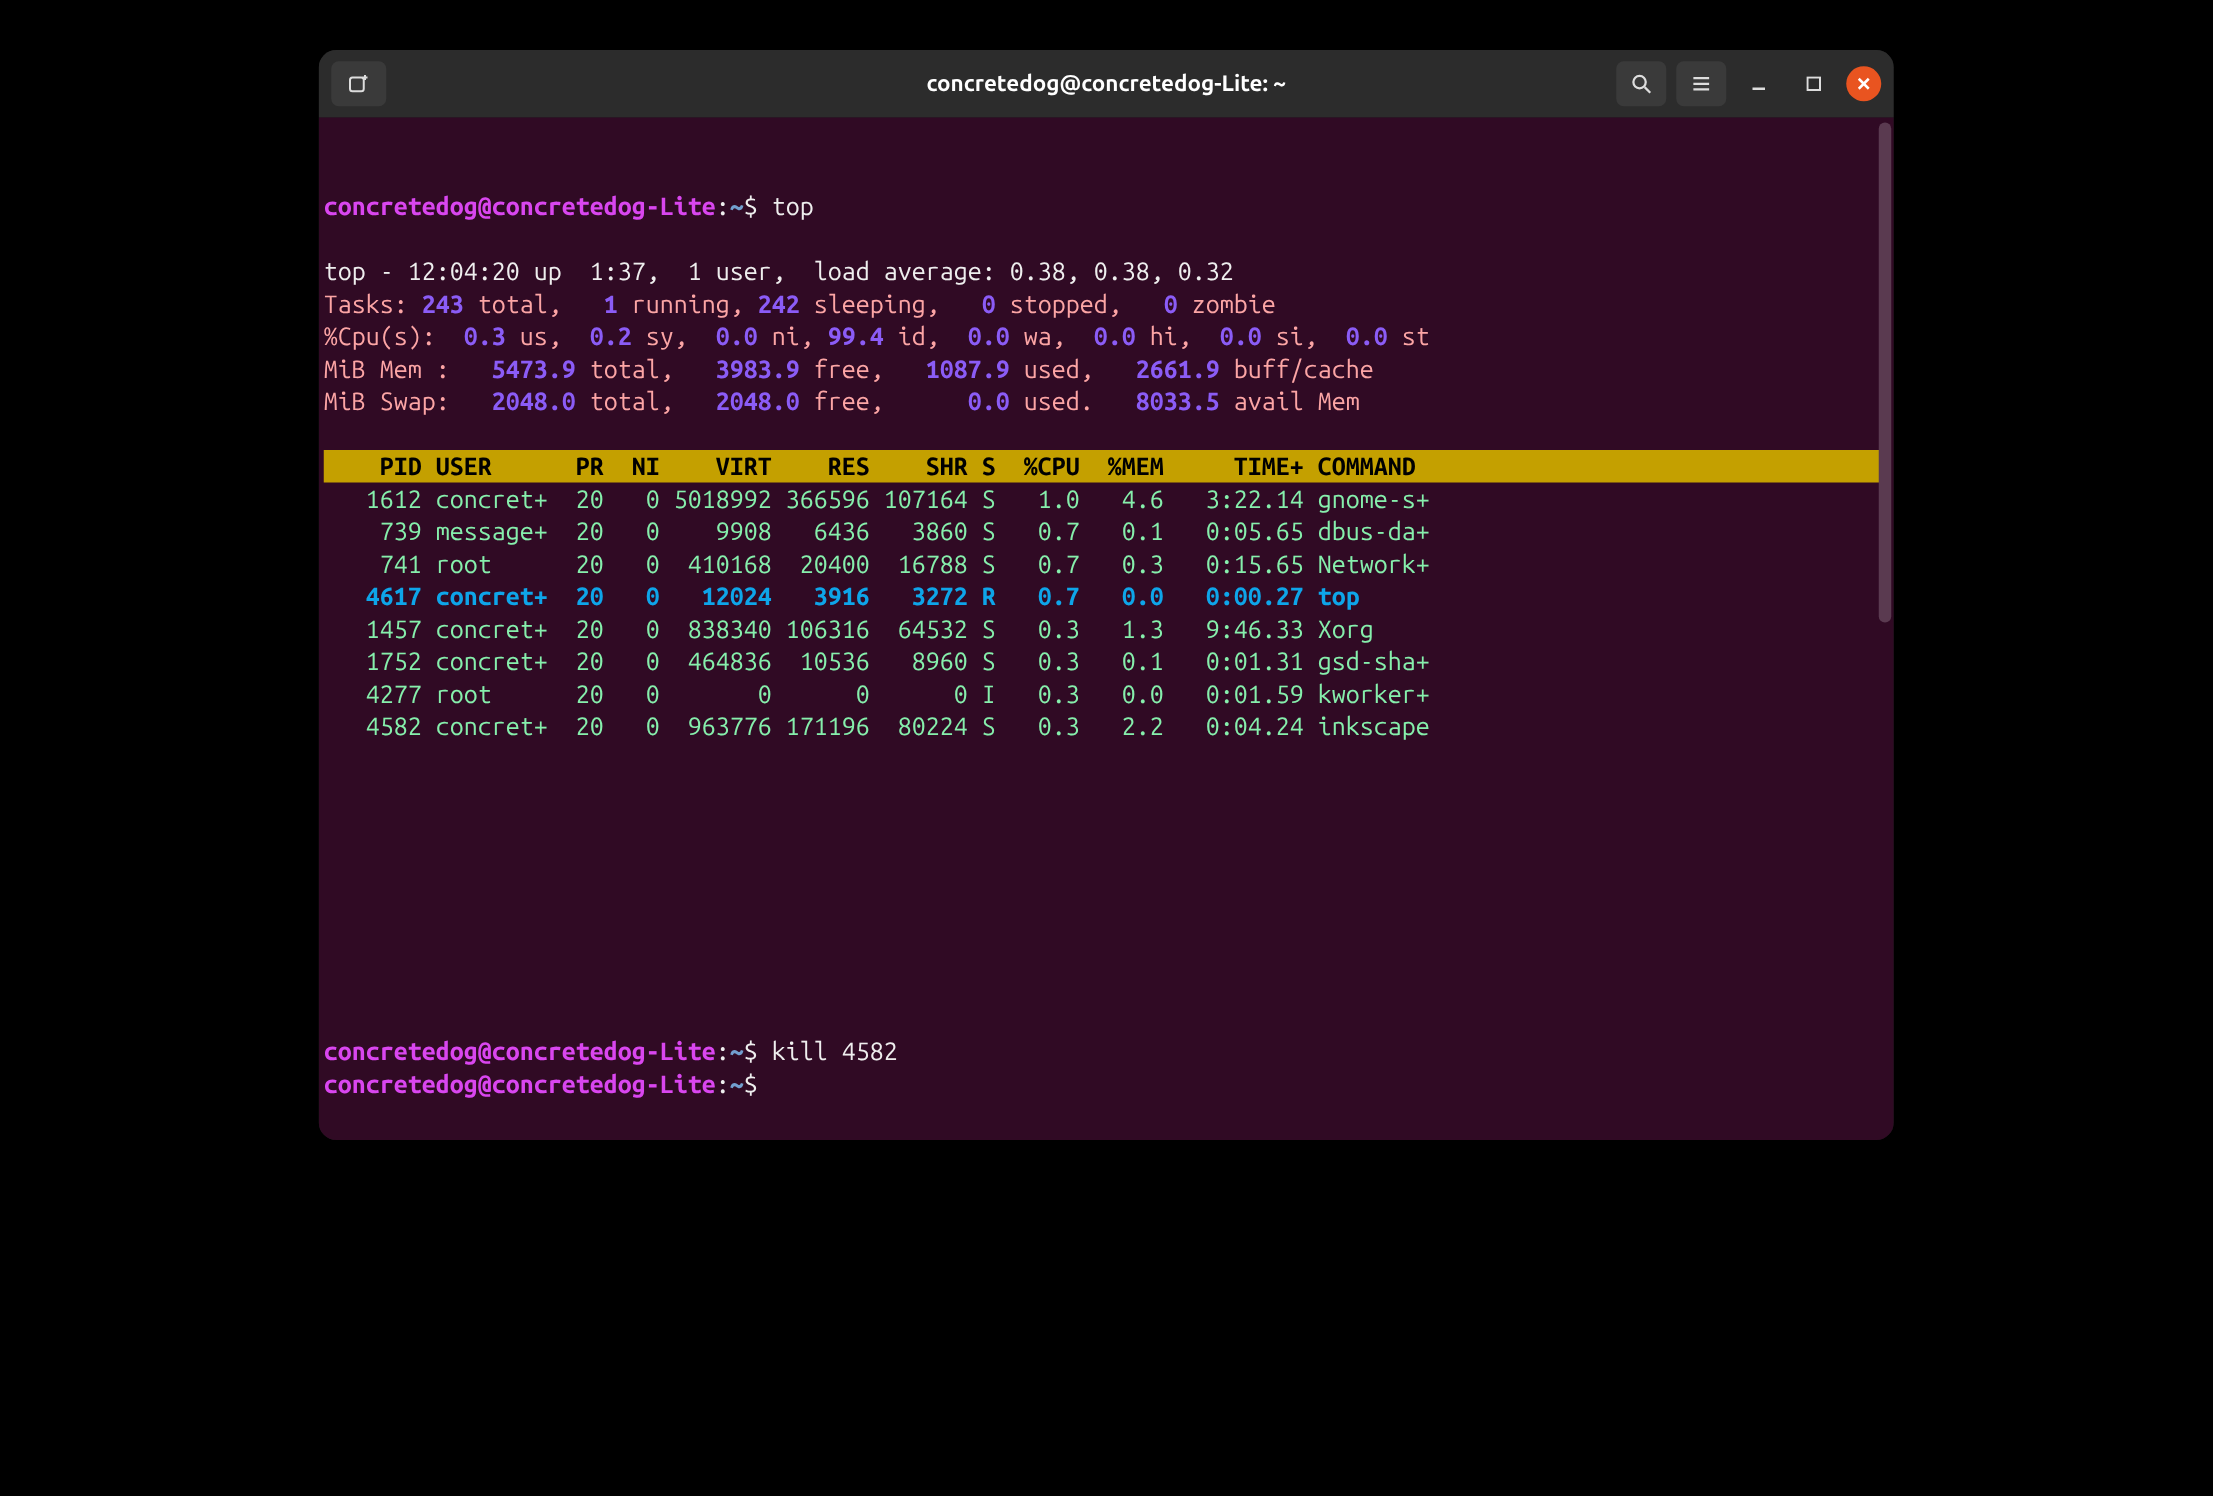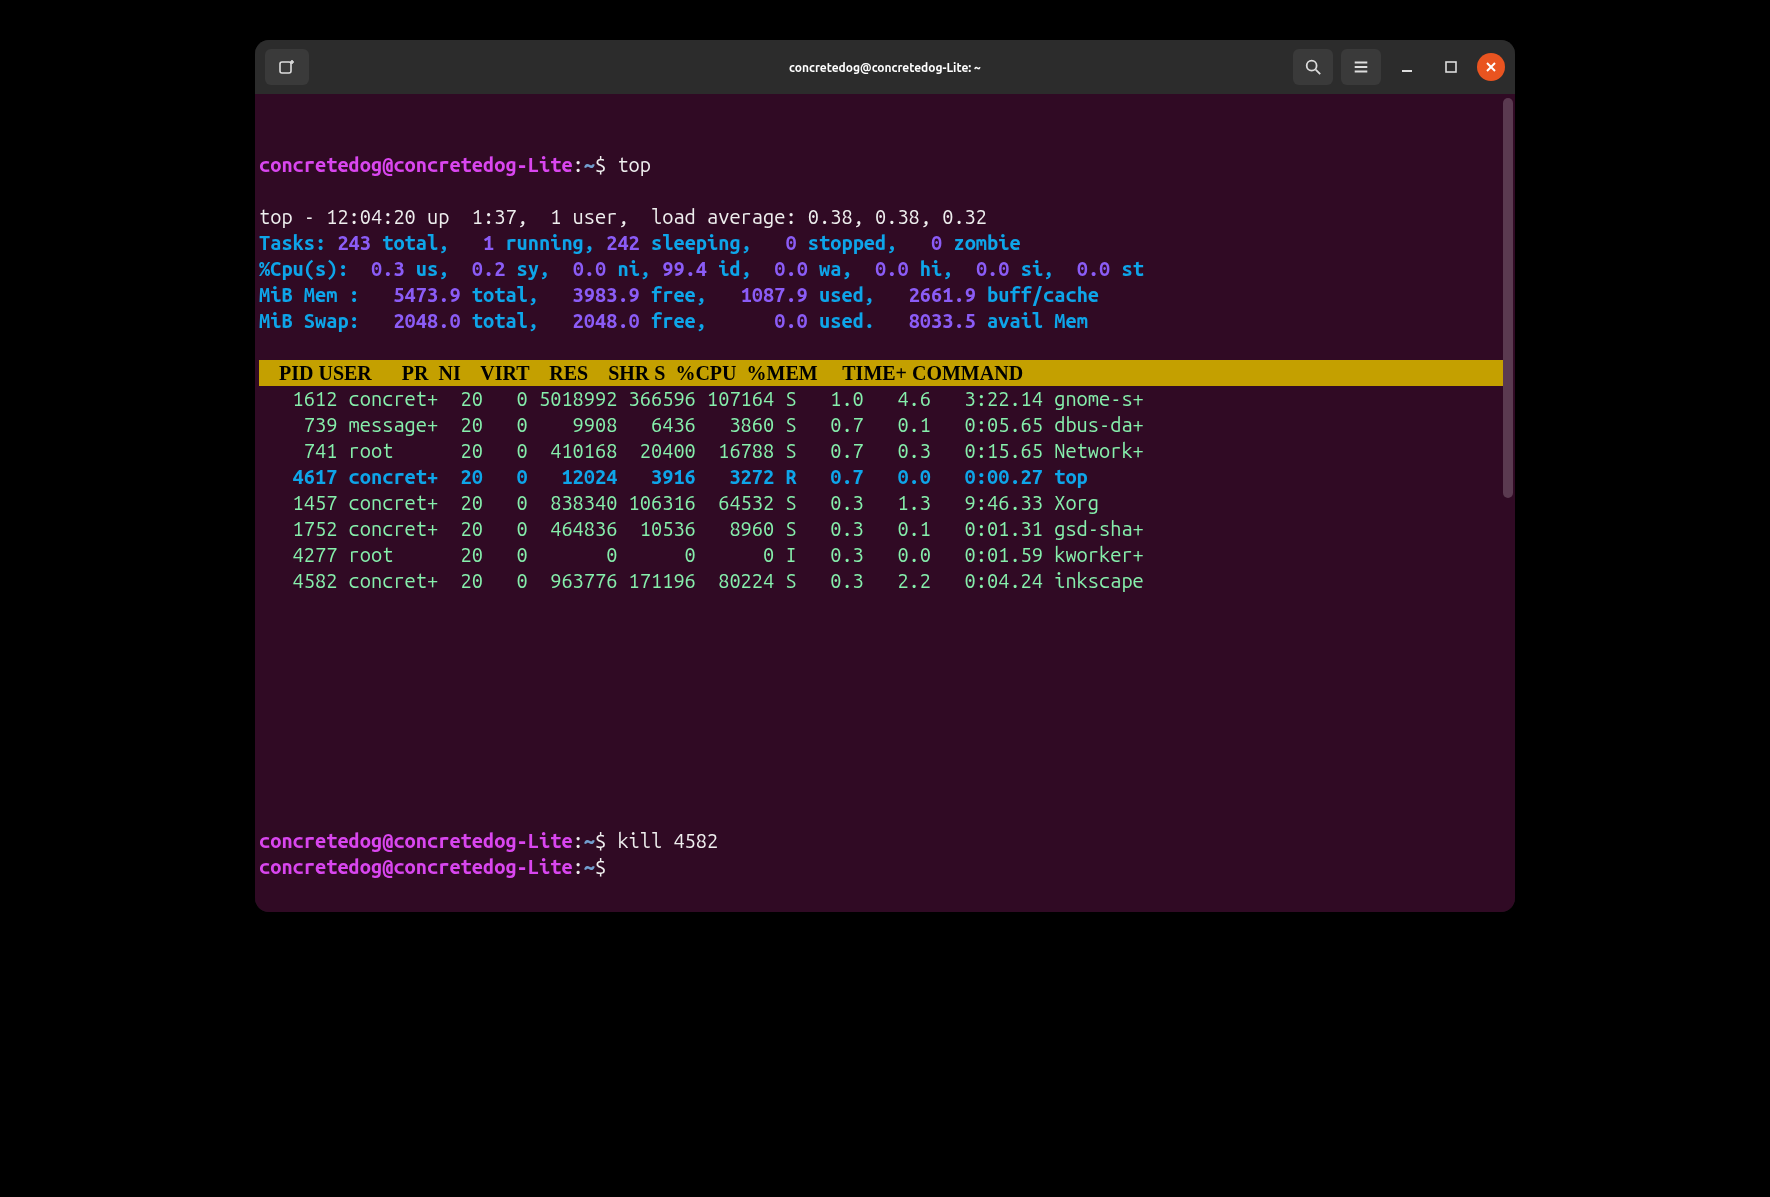--- a/index.html
+++ b/index.html
@@ -30,21 +30,21 @@
     width: 44px; height: 36px;
     background: #3a3a3a;
     border-radius: 6px;
     display: flex; align-items:center; justify-content:center;
     margin-right: auto;
     color:#ddd;
   }
   .titlebar .title {
     position: absolute; left:0; right:0;
     text-align:center;
-    color: #fff; font-weight: bold; font-size: 12px;
+    color: #fff; font-weight: bold; font-size: 18px;
     font-family: 'Ubuntu', 'Segoe UI', sans-serif;
     pointer-events:none;
   }
   .titlebar .right {
     margin-left:auto;
     display:flex; align-items:center; gap:8px;
   }
   .iconbtn {
     width:40px; height:36px;
     background:#3a3a3a;
@@ -77,27 +77,26 @@
     position:absolute;
     right:2px; top:4px;
     width:10px; height:400px;
     background:#5a3a50;
     border-radius:5px;
   }
   .green { color: #d946ef; font-weight: bold; }
   .blue  { color: #729fcf; font-weight: bold; }
   .white { color: #eee; }
   .whiteb{ color: #8b5cf6; font-weight:bold; }
-  .redl  { color: #0ea5e9; font-weight: bold; }
+  .redl  { color: #fca5a5; }
   .header-row {
     background: #c4a000;
     color: #000;
     font-weight: bold;
     display:block;
-    font-family:Liberation Serif, serif;
   }
   .proc { color:#86efac; }
   .procbold { color:#0ea5e9; font-weight:bold; }
 </style>
 </head>
 <body>
 
 <div class="window">
   <div class="titlebar">
     <div class="newtab">

